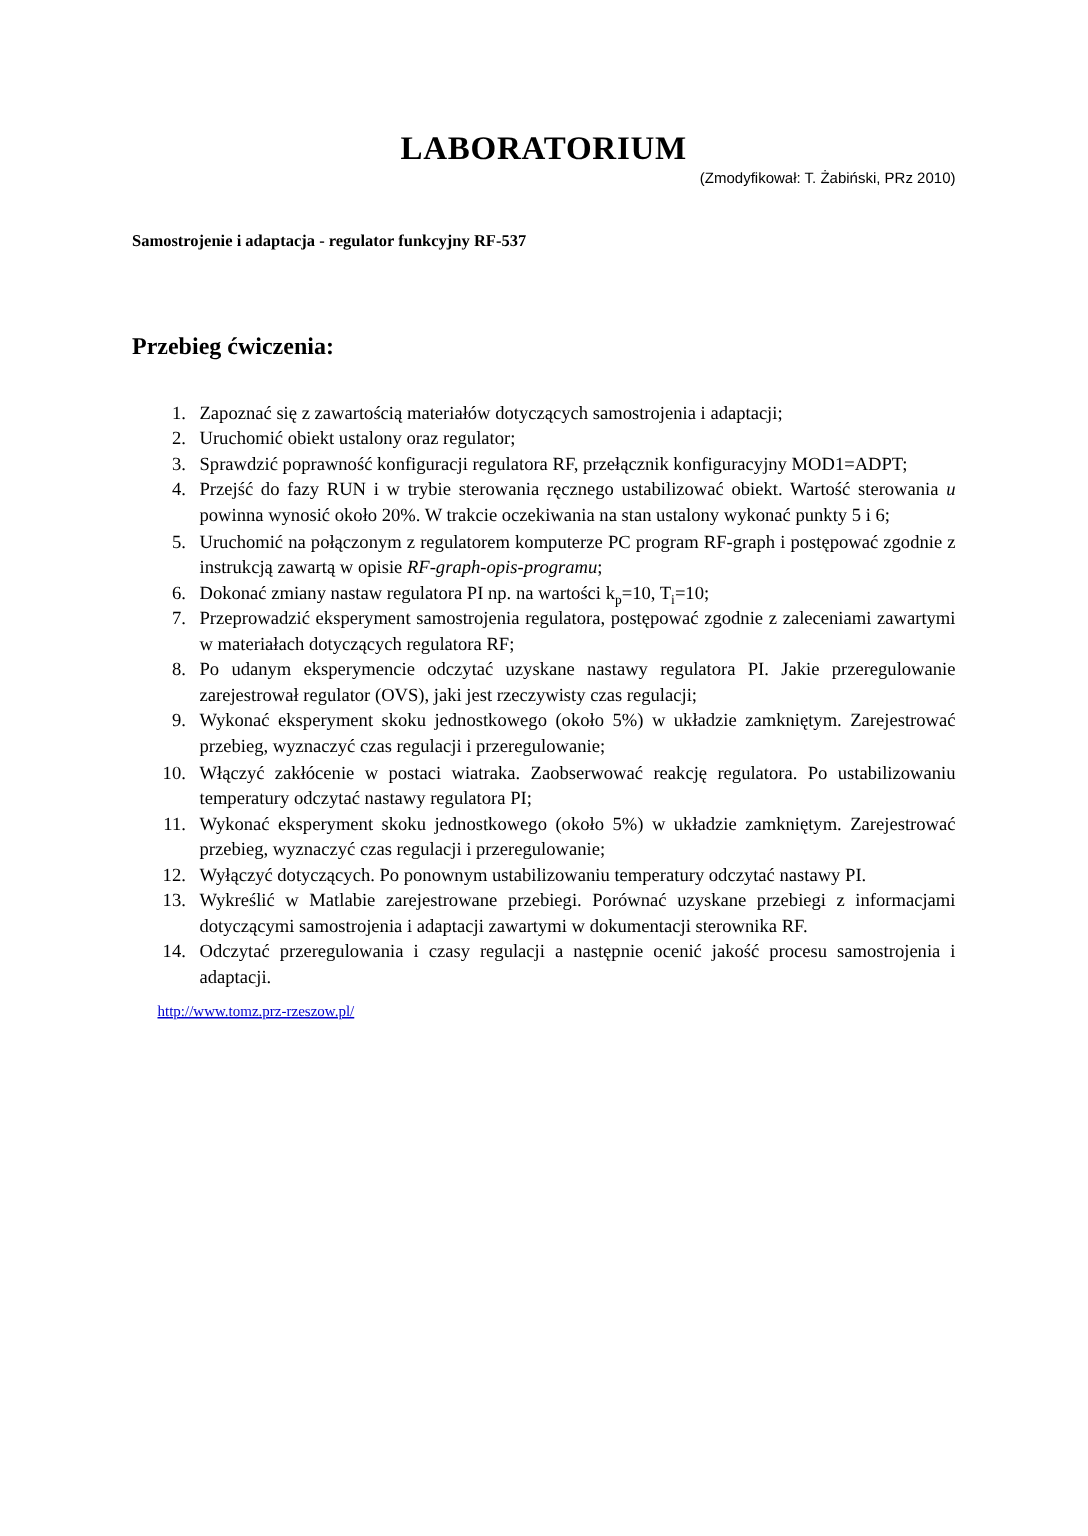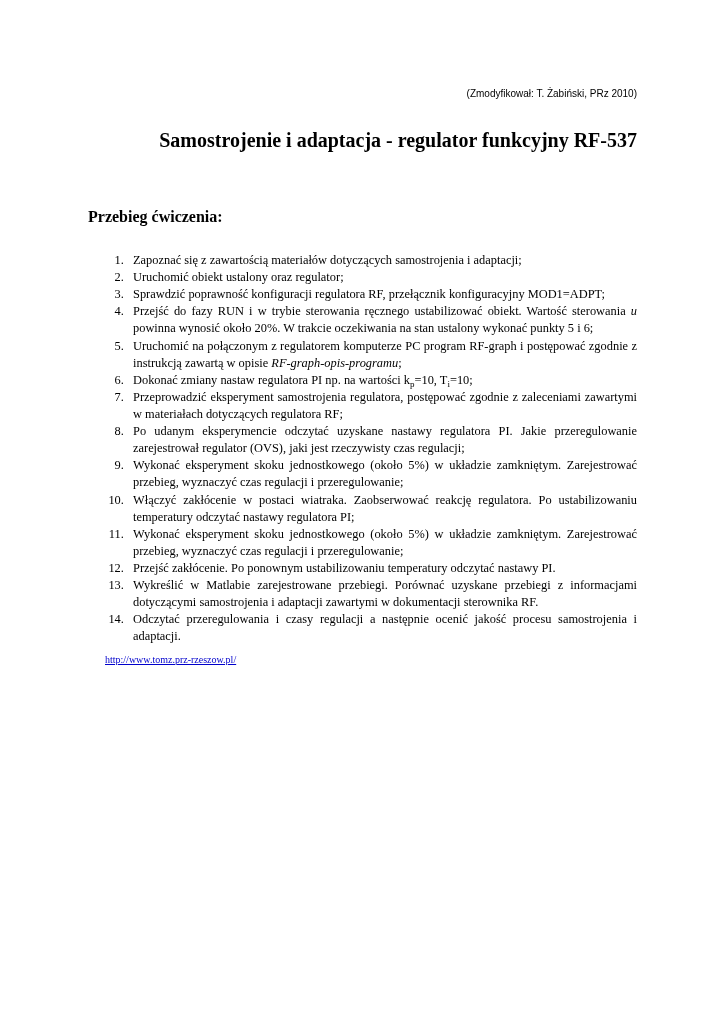--- a/index.html
+++ b/index.html
@@ -21,23 +21,23 @@
     margin: 0;
     letter-spacing: 0.5px;
   }
   .doc-subtitle {
     font-family: "Liberation Sans", sans-serif;
     font-size: 10px;
     text-align: right;
     margin-top: 2px;
   }
   .doc-heading {
-    font-size: 20px;
+    font-size: 11px;
     font-weight: bold;
-    text-align: right;
+    text-align: left;
     margin: 30px 0 0 0;
   }
   .section-title {
     font-size: 16px;
     font-weight: bold;
     margin: 0;
   }
   .procedure-title { margin-top: 56px; }
   ol.procedure-list {
     margin: 26px 0 0 0;
@@ -65,39 +65,40 @@
     font-size: 10px;
     color: #0000cc;
     text-decoration: underline;
   }
 </style>
 </head>
 <body>
 
 <div class="page">
 
+  <h1 class="doc-title">LABORATORIUM</h1>
   <div class="doc-subtitle">(Zmodyfikował: T. Żabiński, PRz 2010)</div>
 
   <h2 class="doc-heading">Samostrojenie i adaptacja - regulator funkcyjny RF-537</h2>
 
   <h3 class="section-title procedure-title">Przebieg ćwiczenia:</h3>
 
   <ol class="procedure-list" id="procedure-list">
       <li><span>Zapoznać się z zawartością materiałów dotyczących samostrojenia i adaptacji;</span></li>
       <li><span>Uruchomić obiekt ustalony oraz regulator;</span></li>
       <li><span>Sprawdzić poprawność konfiguracji regulatora RF, przełącznik konfiguracyjny MOD1=ADPT;</span></li>
       <li><span>Przejść do fazy RUN i w trybie sterowania ręcznego ustabilizować obiekt. Wartość sterowania </span><em>u</em><span> powinna wynosić około 20%. W trakcie oczekiwania na stan ustalony wykonać punkty 5 i 6;</span></li>
       <li><span>Uruchomić na połączonym z regulatorem komputerze PC program RF-graph i postępować zgodnie z instrukcją zawartą w opisie </span><em>RF-graph-opis-programu</em><span>;</span></li>
       <li><span>Dokonać zmiany nastaw regulatora PI np. na wartości k</span><sub>p</sub><span>=10, T</span><sub>i</sub><span>=10;</span></li>
       <li><span>Przeprowadzić eksperyment samostrojenia regulatora, postępować zgodnie z zaleceniami zawartymi w materiałach dotyczących regulatora RF;</span></li>
       <li><span>Po udanym eksperymencie odczytać uzyskane nastawy regulatora PI. Jakie przeregulowanie zarejestrował regulator (OVS), jaki jest rzeczywisty czas regulacji;</span></li>
       <li><span>Wykonać eksperyment skoku jednostkowego (około 5%) w układzie zamkniętym. Zarejestrować przebieg, wyznaczyć czas regulacji i przeregulowanie;</span></li>
       <li><span>Włączyć zakłócenie w postaci wiatraka. Zaobserwować reakcję regulatora. Po ustabilizowaniu temperatury odczytać nastawy regulatora PI;</span></li>
       <li><span>Wykonać eksperyment skoku jednostkowego (około 5%) w układzie zamkniętym. Zarejestrować przebieg, wyznaczyć czas regulacji i przeregulowanie;</span></li>
-      <li><span>Przejść zakłócenie. Po ponownym ustabilizowaniu temperatury odczytać nastawy PI.</span></li>
+      <li><span>Wyłączyć dotyczących. Po ponownym ustabilizowaniu temperatury odczytać nastawy PI.</span></li>
       <li><span>Wykreślić w Matlabie zarejestrowane przebiegi. Porównać uzyskane przebiegi z informacjami dotyczącymi samostrojenia i adaptacji zawartymi w dokumentacji sterownika RF.</span></li>
       <li><span>Odczytać przeregulowania i czasy regulacji a następnie ocenić jakość procesu samostrojenia i adaptacji.</span></li>
     </ol>
 
 
 
   <a class="literature-link" href="#">http://www.tomz.prz-rzeszow.pl/</a>
 
 </div>
 

